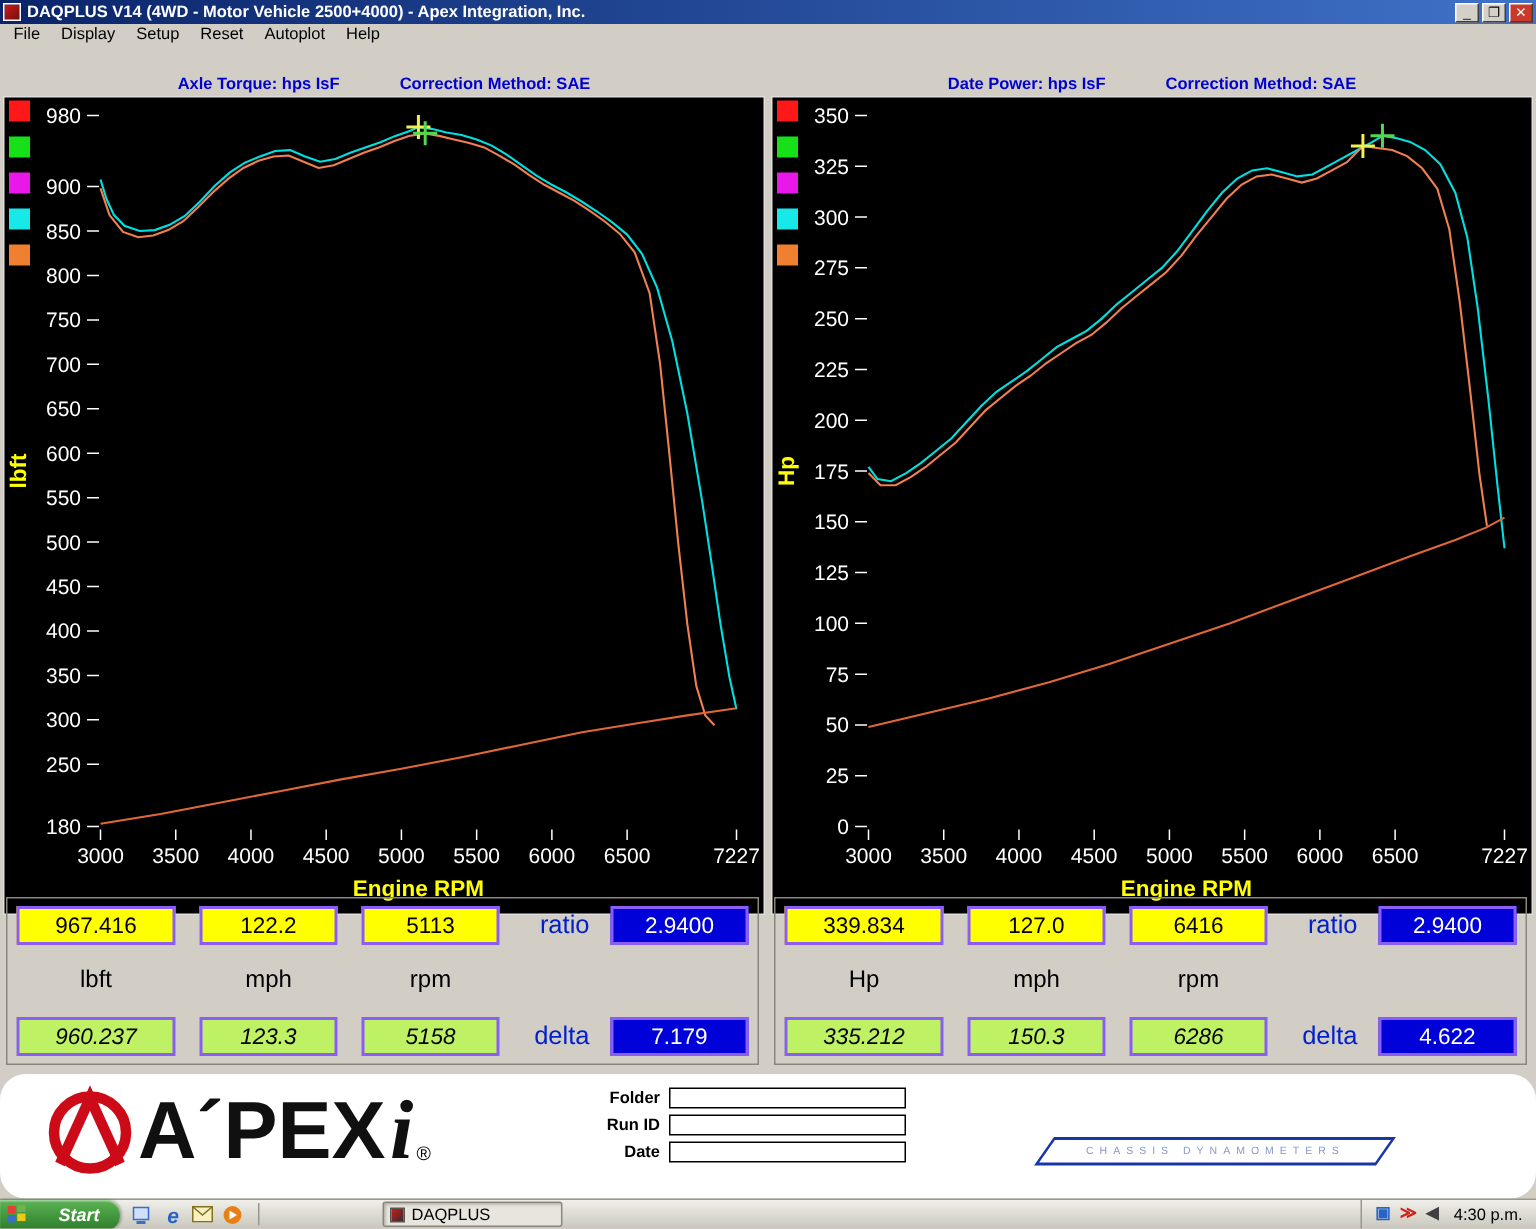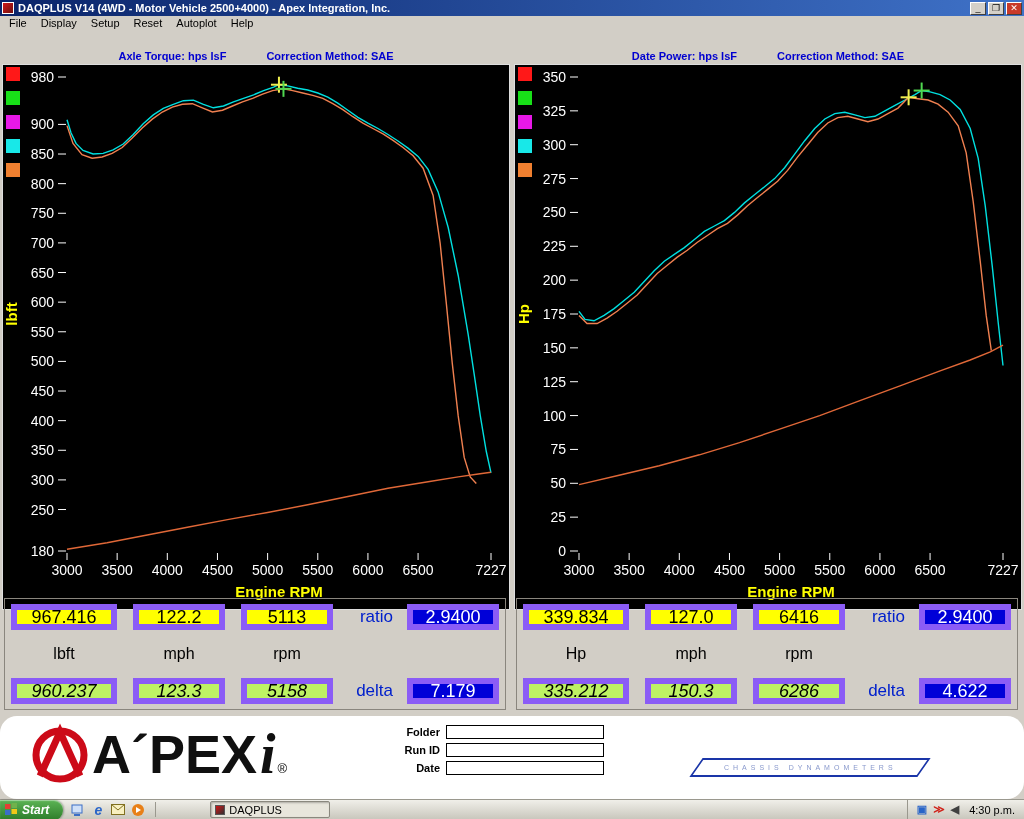--- a/index.html
+++ b/index.html
@@ -32,22 +32,22 @@
   .chart-black { height:546px; background:#000; border:1px solid #dedede; }
   svg.chart { display:block; }
   svg.chart text { font-family:"Liberation Sans", sans-serif; }
 
   
   .readout { position:absolute; top:598px; width:502px; height:112px;
     border:1px solid #8a867e; padding:5px 6px; display:flex; flex-direction:column;
     justify-content:space-between; }
   .readout.leftp { left:4px; } .readout.rightp { left:516px; }
   .r-row { display:flex; align-items:center; height:26px; }
-  .vbox { height:26px; border:6px solid #8b5cf6; display:flex; align-items:center;
-    justify-content:center; font-size:18px; color:#000; }
+  .vbox { height:26px; border:2px solid #8b5cf6; display:flex; align-items:center;
+    justify-content:center; font-size:15px; color:#000; }
   .vb1 { width:106px; } .vb2 { width:92px; margin-left:16px; } .vb3 { width:92px; margin-left:16px; }
   .yellow { background:#ffff00; } .green { background:#bef264;font-style:italic; }
   .rlabel { margin-left:auto; margin-right:14px; color:#0020cc; font-size:17px; }
   .bluebox { width:92px; background:#0000d8; color:#fff; }
   .r-units { display:flex; align-items:center; height:26px; font-size:16px; color:#000; }
   .u1 { width:106px; text-align:center; } .u2,.u3 { width:92px; margin-left:16px; text-align:center; }
 
   
   .bottom-strip { position:absolute; left:0; top:716px; width:1024px; height:83px; background:#fff;border-radius:17px; }
   .apex-logo { position:absolute; left:28px; top:6px; display:flex; align-items:center; }
@@ -68,27 +68,27 @@
     justify-content:center; background:#fff; }
   .dynapack-sub { transform:skewX(35deg); font-size:7px; letter-spacing:4px; color:#8898cc;
     white-space:nowrap; }
 
   
   .taskbar { position:absolute; left:0; top:799px; width:1024px; height:20px;
     background:linear-gradient(#f0efe9,#c9c7bd); border-top:1px solid #9a988e;
     display:flex; align-items:center; }
   .start-button { height:20px; padding:0 14px 0 5px; border-radius:0 9px 9px 0;
     background:linear-gradient(#5cb455,#2e7d2a); color:#fff; font-weight:bold;
-    font-style:italic; font-size:12px; display:flex; align-items:center; gap:4px;
+    font-style:italic; font-size:12px; display:flex; align-items:center; gap:21px;
     box-shadow:inset 0 1px 1px rgba(255,255,255,.45), 1px 0 2px rgba(0,0,0,.3); }
   .quicklaunch { display:flex; align-items:center; gap:4px; padding:0 7px; }
   .qicon { width:16px; height:16px; display:flex; align-items:center; justify-content:center;
     font-size:12px; font-weight:bold; }
   .tb-divider { width:1px; height:15px; background:#9a988e; margin:0 2px; }
-  .task-button { margin-left:52px; width:120px; height:17px; background:#e8e6dc;
+  .task-button { margin-left:80px; width:120px; height:17px; background:#e8e6dc;
     border:1px solid #8a887e; border-radius:2px; display:flex; align-items:center; gap:4px;
     padding:0 4px; font-size:11px; box-shadow:inset 1px 1px 2px rgba(0,0,0,.25); }
   .task-icon { width:10px; height:10px; background:linear-gradient(135deg,#d01818,#303030);
     border:1px solid #555; flex:0 0 auto; }
   .tray { margin-left:auto; height:20px; display:flex; align-items:center; gap:6px;
     padding:0 9px; border-left:1px solid #9a988e; }
   .tray-glyph { font-size:11px; font-weight:bold; line-height:1; }
   .clock { font-size:11px; color:#000; margin-left:4px; }
   .ie-e { color:#2864c8; font-style:italic; font-size:14px; }
 </style>

